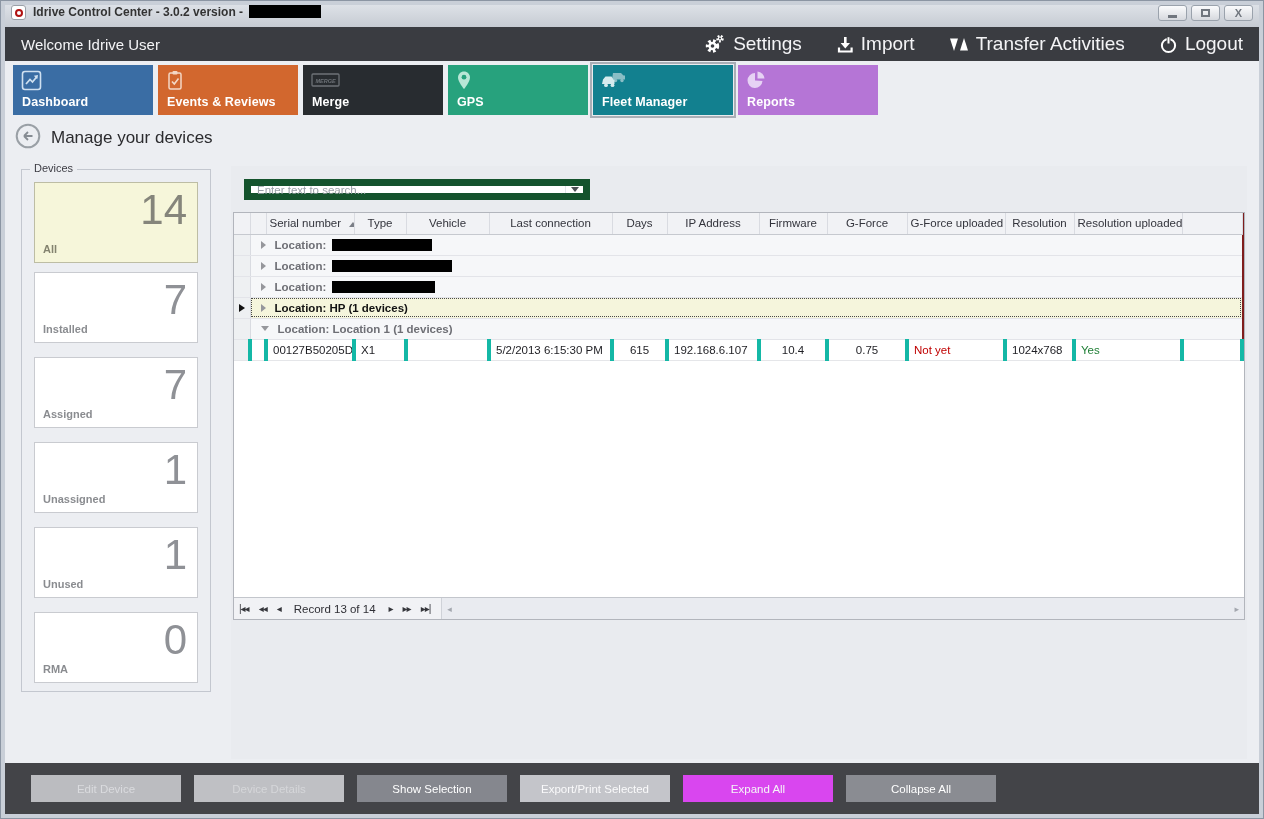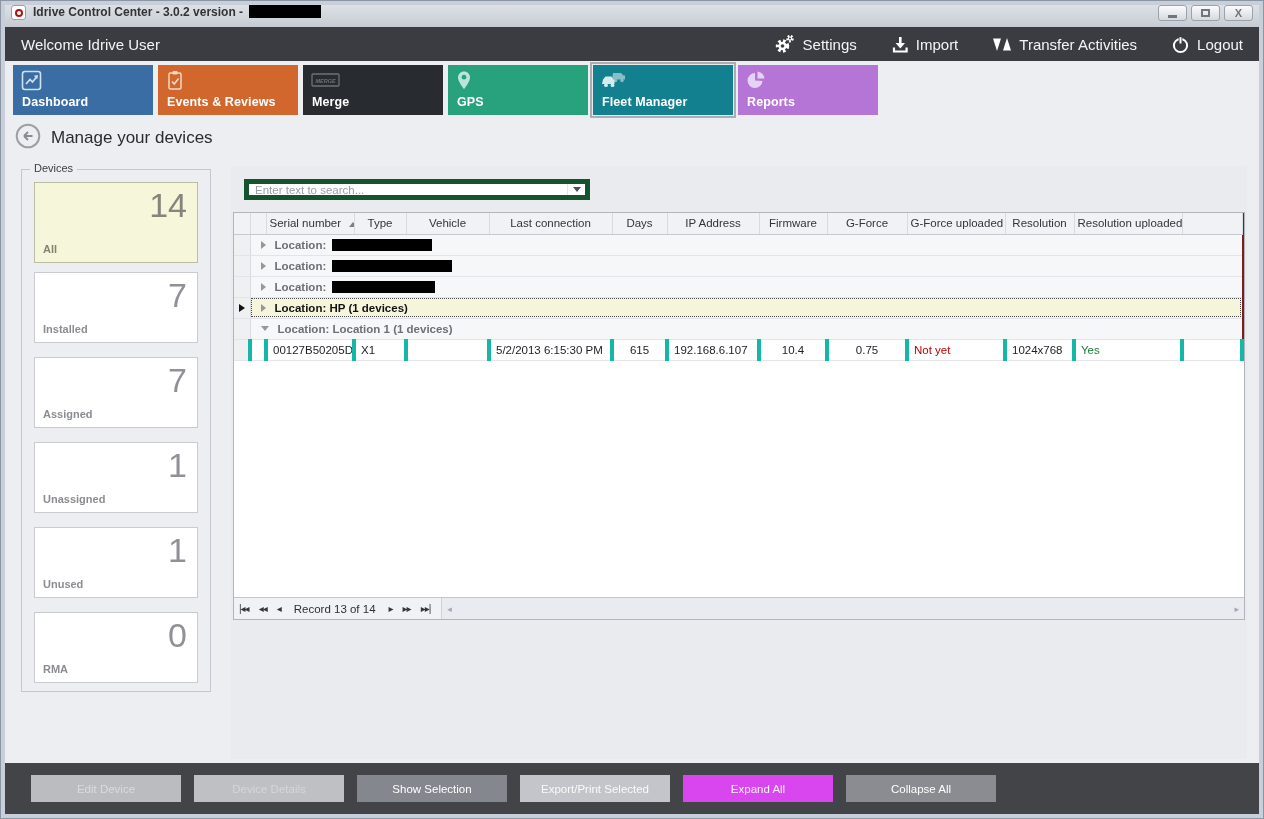--- a/index.html
+++ b/index.html
@@ -24,44 +24,44 @@
     background:linear-gradient(#fbfcfd,#d6d9de);display:flex;align-items:center;justify-content:center;
     color:#70767e;font-size:10px;font-weight:bold;line-height:1;}
   .glyph-min{width:9px;height:3px;background:#70767e;margin-top:6px;}
   .glyph-max{width:9px;height:8px;border:2px solid #70767e;}
   .glyph-close{font-size:11px;}
   
   .navbar{position:absolute;left:4px;right:4px;top:26px;height:34px;background:#3a3c41;
     display:flex;align-items:center;color:#fff;padding:0 16px;}
   .welcome{font-size:15px;color:#f4f4f6;}
   .nav-actions{margin-left:auto;display:flex;align-items:center;gap:34px;}
-  .nav-action{display:flex;align-items:center;gap:7px;font-size:15px;color:#f4f4f6;cursor:default;}
+  .nav-action{display:flex;align-items:center;gap:7px;font-size:19px;color:#f4f4f6;cursor:default;}
   .nav-action svg{display:block;}
   
   .tiles{position:absolute;left:12px;top:64px;display:flex;gap:5px;}
   .tile{width:140px;height:50px;position:relative;color:#fff;}
   .tile .t-icon{position:absolute;left:8px;top:5px;}
   .tile .t-label{position:absolute;left:9px;bottom:6px;font-size:12.5px;font-weight:bold;letter-spacing:.1px;}
   .tile.selected{box-shadow:0 0 0 1px #e9ebee, 0 0 0 3px #a9aeb6;}
   
   .pagehead{position:absolute;left:14px;top:122px;display:flex;align-items:center;gap:10px;}
   .pagehead h1{font-size:17px;font-weight:400;color:#2b2b2e;}
   
   .groupbox{position:absolute;left:20px;top:168px;width:190px;height:523px;border:1px solid #c3c7cf;}
   .groupbox-label{position:absolute;top:-8px;left:8px;background:#eceef2;padding:0 4px;font-size:11px;color:#3c3c44;}
   .card{position:absolute;left:12px;width:164px;height:71px;background:#fff;border:1px solid #c9cbd0;}
-  .card .count{position:absolute;top:4px;right:10px;font-size:34px;color:#8f9196;line-height:1.1;}
+  .card .count{position:absolute;top:4px;right:10px;font-size:42px;color:#8f9196;line-height:1.1;}
   .card .lab{position:absolute;left:8px;bottom:7px;font-size:11px;font-weight:bold;color:#8a8c90;}
   .card.selected{background:#f6f6da;border-color:#bdbda4;}
   .card.selected .count{color:#85857b;}
   .card.selected .lab{color:#84836f;}
   
   .main{position:absolute;left:230px;top:165px;width:1016px;height:593px;background:#e9ebef;}
   .searchbox{position:absolute;left:13px;top:13px;width:346px;height:21px;background:#fff;
-    border:5px solid #14532d;display:flex;align-items:center;}
+    border:7px solid #14532d;display:flex;align-items:center;}
   .searchbox input{flex:1;border:0;outline:0;font-family:inherit;font-size:11.5px;color:#444;padding:0 6px;background:transparent;}
   .searchbox input::placeholder{color:#9aa0a8;}
   .combo-btn{width:18px;height:100%;display:flex;align-items:center;justify-content:center;border-left:1px solid #e2e5ea;}
   .arr-down{width:0;height:0;border-left:4px solid transparent;border-right:4px solid transparent;border-top:5px solid #4c4f55;}
   .grid{position:absolute;left:2px;top:46px;width:1012px;height:408px;background:#7f1d1d;
     border:1px solid #b2b5bc;display:flex;flex-direction:column;}
   table.dg{border-collapse:collapse;table-layout:fixed;width:1010px;font-size:11.5px;}
   .dg th{height:21px;background:#f1f2f5;border-right:1px solid #d9dbe1;border-bottom:1px solid #c6c9cf;
     font-weight:400;color:#33343c;text-align:center;padding:0 3px;white-space:nowrap;overflow:hidden;}
   .dg td{height:21px;padding:0 5px;white-space:nowrap;overflow:hidden;}

